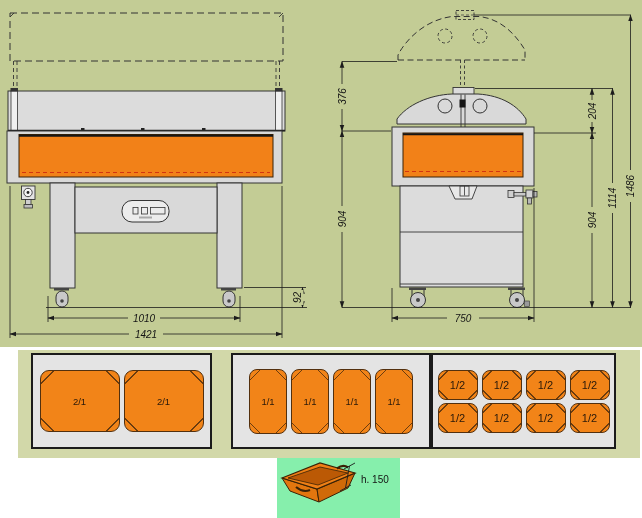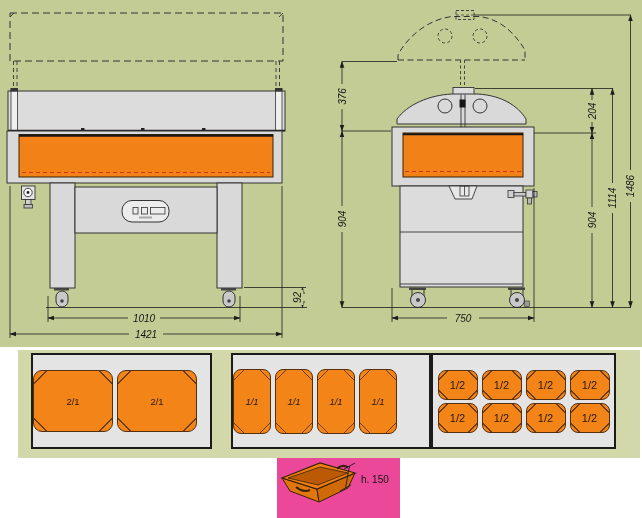--- a/index.html
+++ b/index.html
@@ -2,25 +2,25 @@
 <html><head>
 <meta charset="utf-8">
 <style>
   html,body{margin:0;padding:0;background:#ffffff;}
   body{width:642px;height:518px;font-family:"Liberation Sans",sans-serif;}
   .sheet{position:relative;width:642px;height:518px;background:#fff;overflow:hidden;}
   .draw-area{position:absolute;left:0;top:0;width:642px;height:347px;background:#c3cc95;font-style:italic;}
   svg text{font-family:"Liberation Sans",sans-serif;font-size:10px;fill:#141414;}
   .bottom{position:absolute;left:0;top:347px;width:642px;height:171px;background:#ffffff;}
   .strip{position:absolute;left:18px;top:3px;width:622px;height:108px;background:#d2d8a9;}
-  .pan-backdrop{position:absolute;left:277px;top:111px;width:123px;height:60px;background:#ec4899;}
+  .pan-backdrop{position:absolute;left:277px;top:111px;width:123px;height:60px;background:#86efac;}
   .box{position:absolute;top:6px;height:96px;background:#e4e4e4;border:2px solid #1b1b1b;
-       box-sizing:border-box;display:flex;align-items:center;gap:4px;}
+       box-sizing:border-box;display:flex;align-items:center;justify-content:center;gap:4px;}
   .box1{left:31px;width:181px;}
-  .box2{left:231px;width:200px;font-style:italic;}
+  .box2{left:231px;width:200px;}
   .box3{left:431px;width:185px;display:grid;grid-template-columns:repeat(4,40px);
         grid-template-rows:repeat(2,30px);gap:3px 4px;align-content:center;justify-content:center;}
   .pan{display:flex;align-items:center;justify-content:center;background-color:#f28418;
        border:1.6px solid #53300e;color:#27180a;font-size:9.5px;box-sizing:border-box;
        background-repeat:no-repeat;}
   .pan-21{width:80px;height:62px;border-radius:9px;
     background-image:
       linear-gradient(135deg,transparent 8px,rgba(83,48,14,.85) 8px,rgba(83,48,14,.85) 9.3px,transparent 9.3px),
       linear-gradient(225deg,transparent 8px,rgba(83,48,14,.85) 8px,rgba(83,48,14,.85) 9.3px,transparent 9.3px),
       linear-gradient(315deg,transparent 8px,rgba(83,48,14,.85) 8px,rgba(83,48,14,.85) 9.3px,transparent 9.3px),

